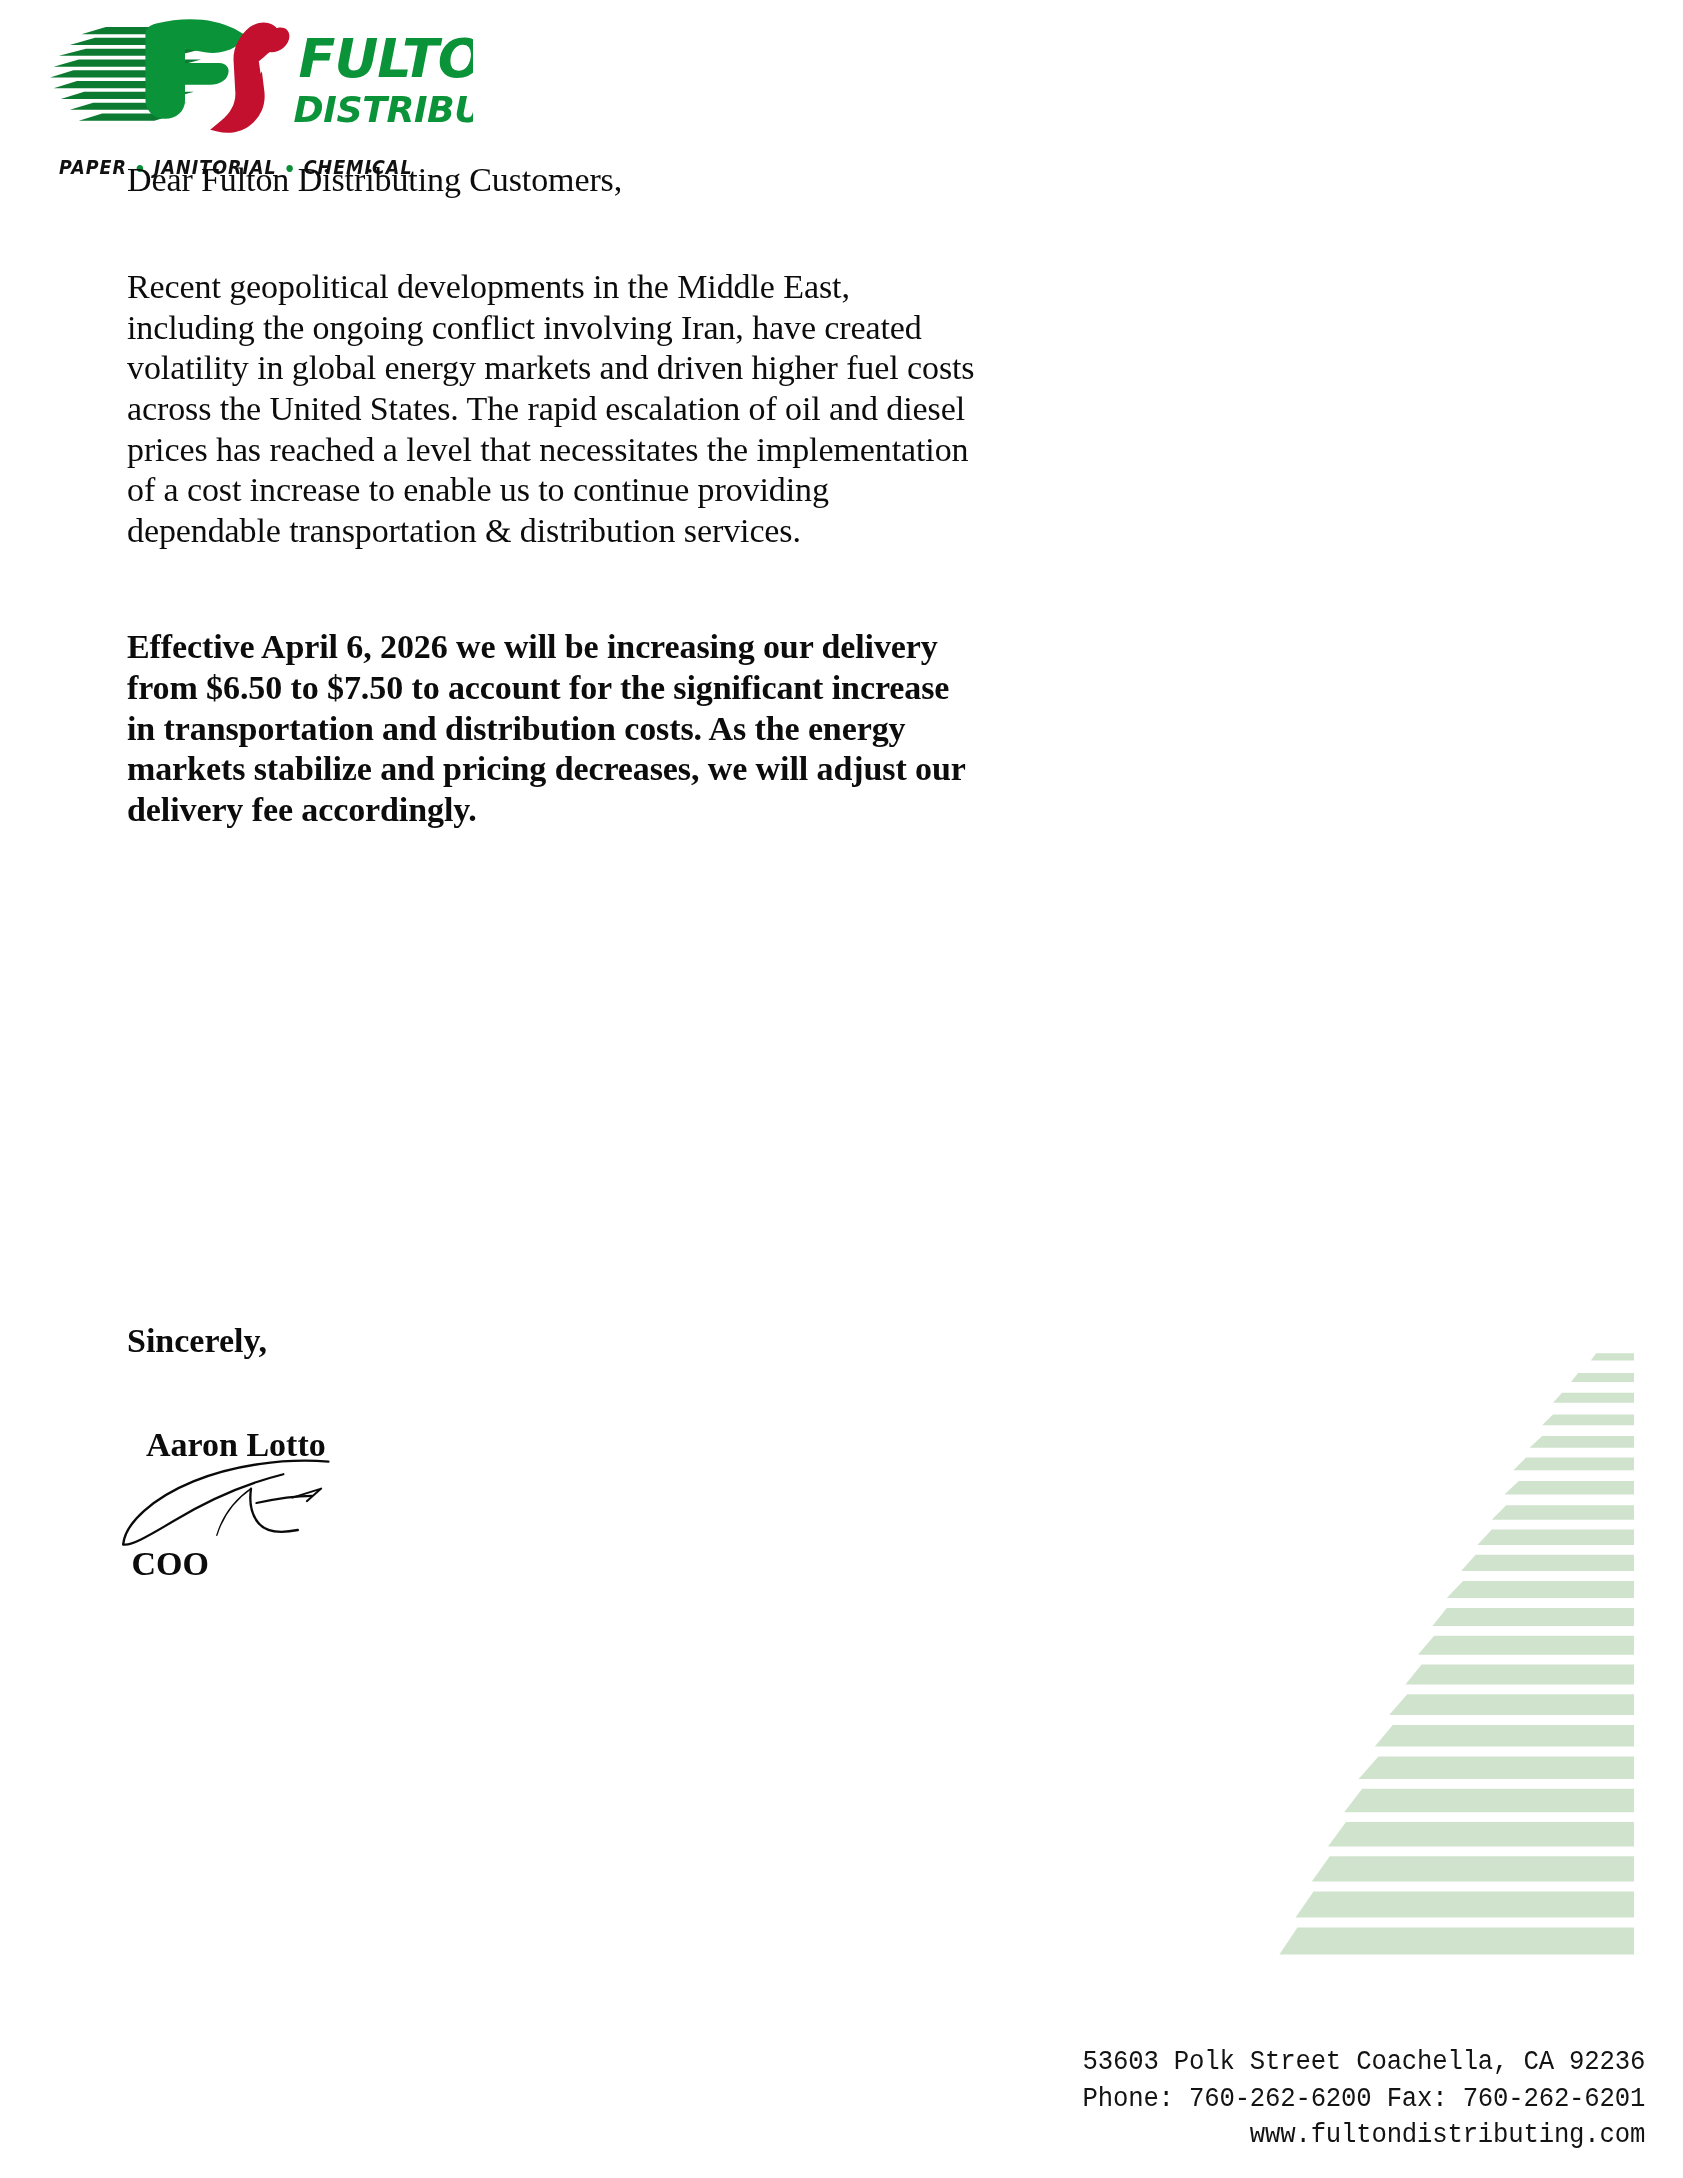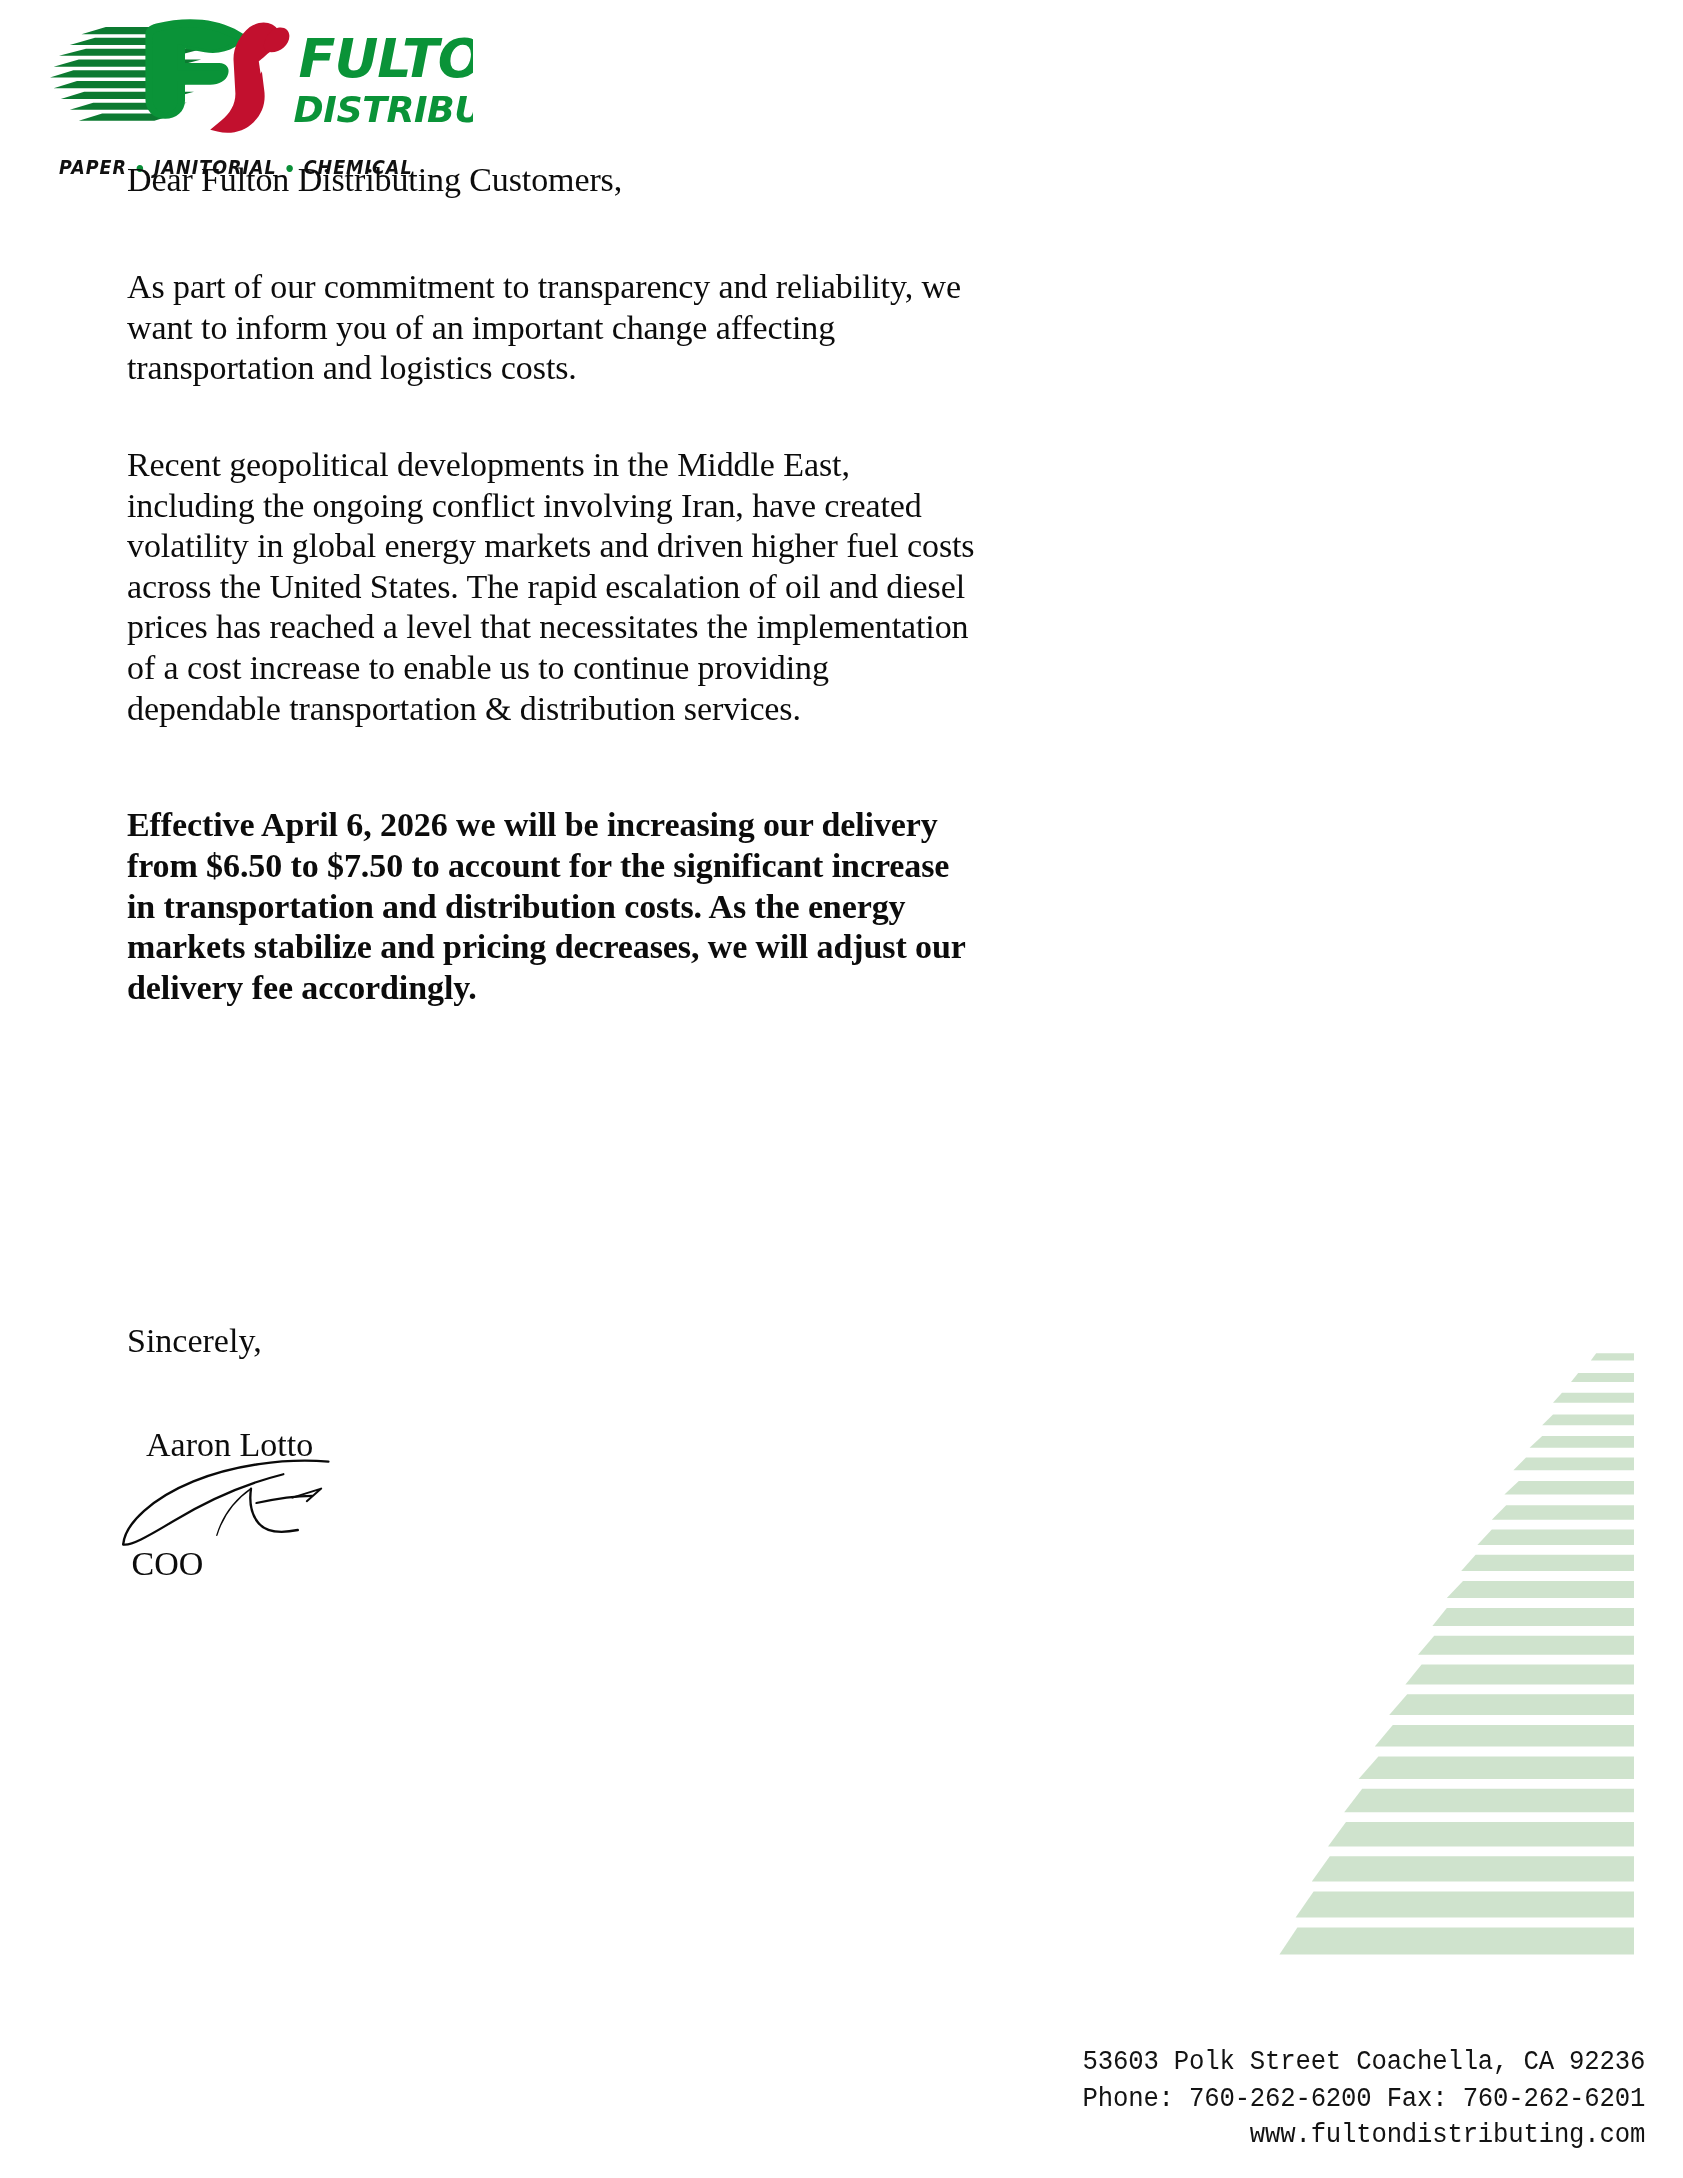--- a/index.html
+++ b/index.html
@@ -77,20 +77,21 @@
   }
   .para.p-geo { margin-bottom: 76px; }
   .para.p-effective { margin-bottom: 16px; font-weight: bold; }
 
   
   .sign-block {
     position: absolute;
     left: 127px;
     top: 1321px;
     width: 540px;
+    font-weight: bold;
   }
   .sign-closing {
     font-size: 34px;
     line-height: 1.2;
     color: #0c0c0c;
     margin: 0;
   }
   .sign-name {
     position: absolute;
     left: 19px;
@@ -204,21 +205,20 @@
       <span>PAPER</span>
       <span class="dot">•</span>
       <span>JANITORIAL</span>
       <span class="dot">•</span>
       <span>CHEMICAL</span>
     </div>
   </div>
 
   <div class="letter-body">
     <p class="salutation">Dear Fulton Distributing Customers,</p>
-    <p class="para p-commitment">As part of our commitment to transparency and reliability, we want to inform you of an important change affecting transportation and logistics costs.</p>
     <p class="para p-geo">Recent geopolitical developments in the Middle East, including the ongoing conflict involving Iran, have created volatility in global energy markets and driven higher fuel costs across the United States. The rapid escalation of oil and diesel prices has reached a level that necessitates the implementation of a cost increase to enable us to continue providing dependable transportation &amp; distribution services.</p>
     <p class="para p-effective">Effective April 6, 2026 we will be increasing our delivery from $6.50 to $7.50 to account for the significant increase in transportation and distribution costs. As the energy markets stabilize and pricing decreases, we will adjust our delivery fee accordingly.</p>
   </div>
 
   <div class="sign-block">
     <p class="sign-closing">Sincerely,</p>
     <p class="sign-name">Aaron Lotto</p>
 
     <svg class="signature-scribble" viewBox="0 0 300 110" xmlns="http://www.w3.org/2000/svg">
       <g fill="none" stroke="#0a0a0a" stroke-linecap="round" stroke-linejoin="round">

